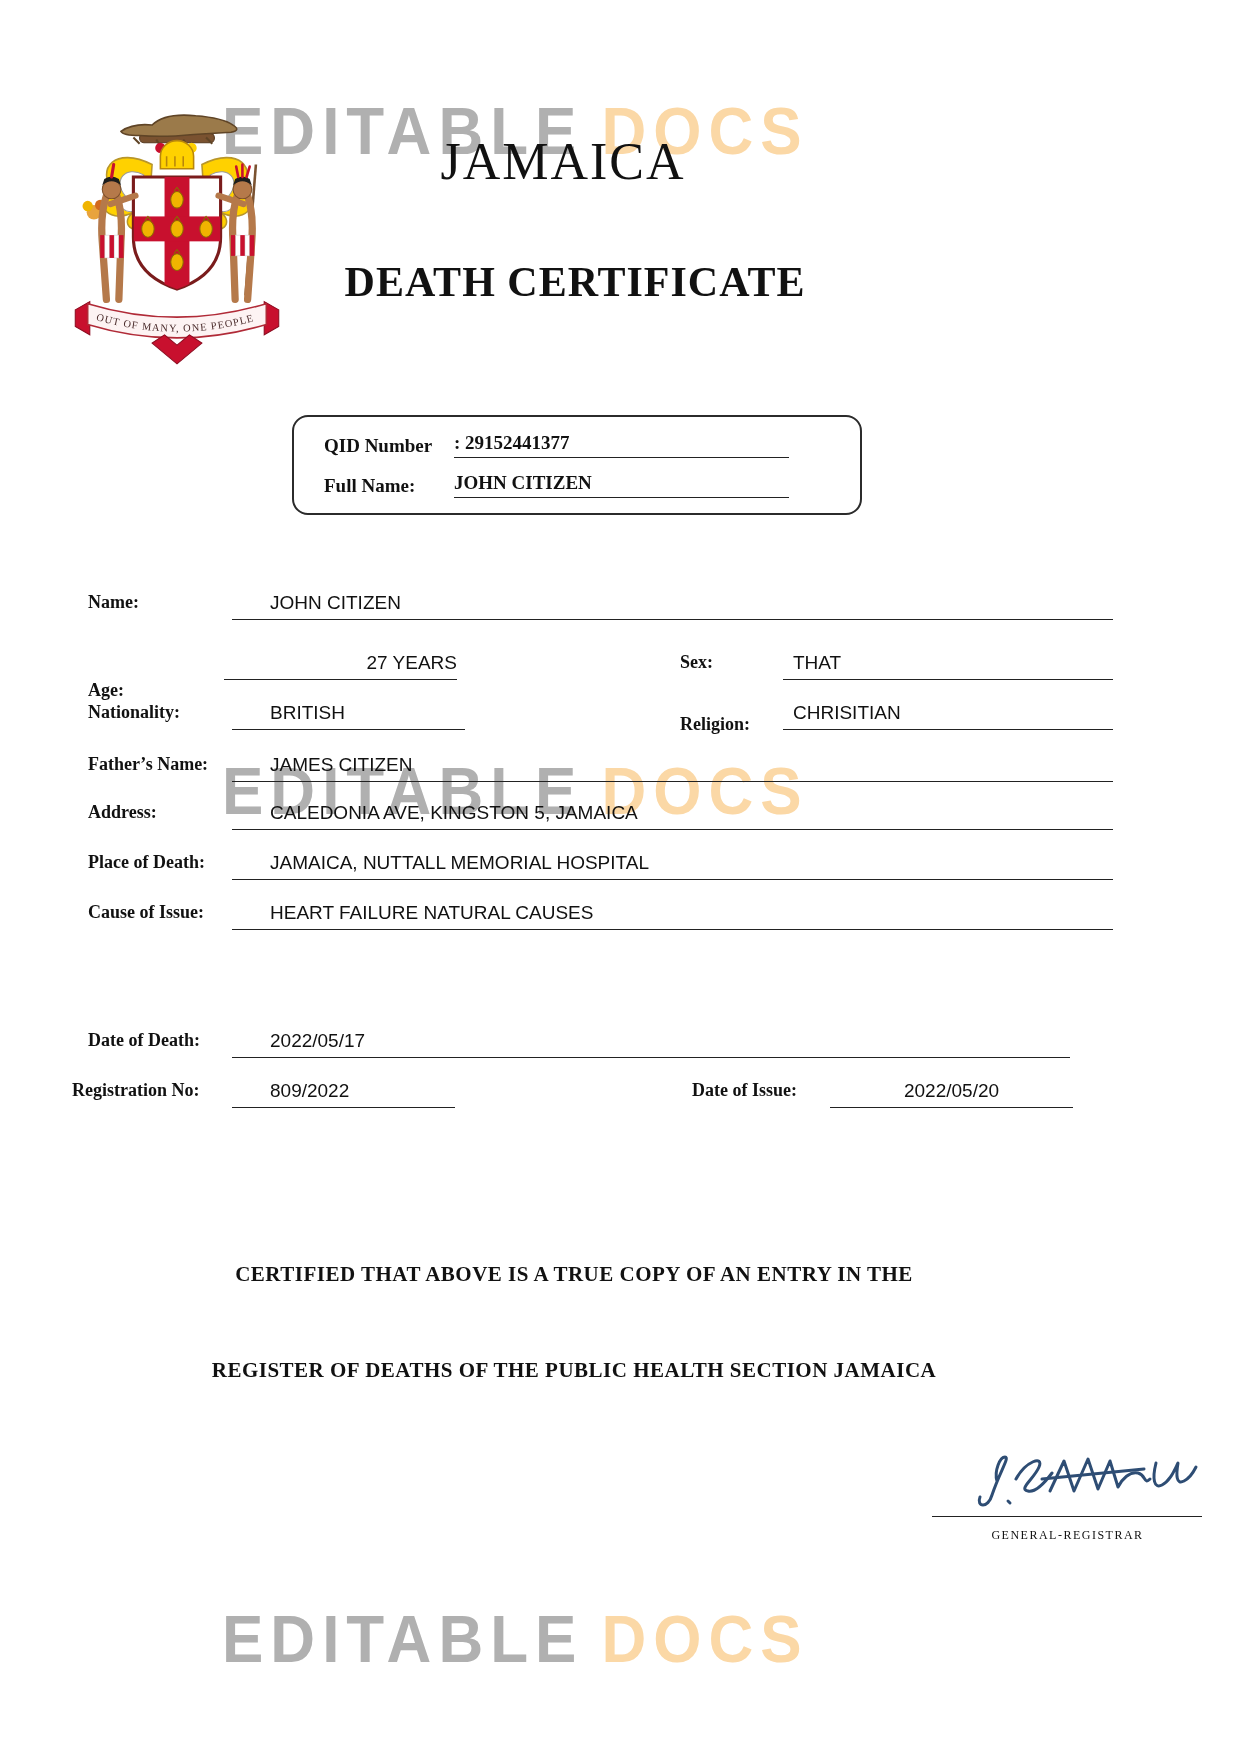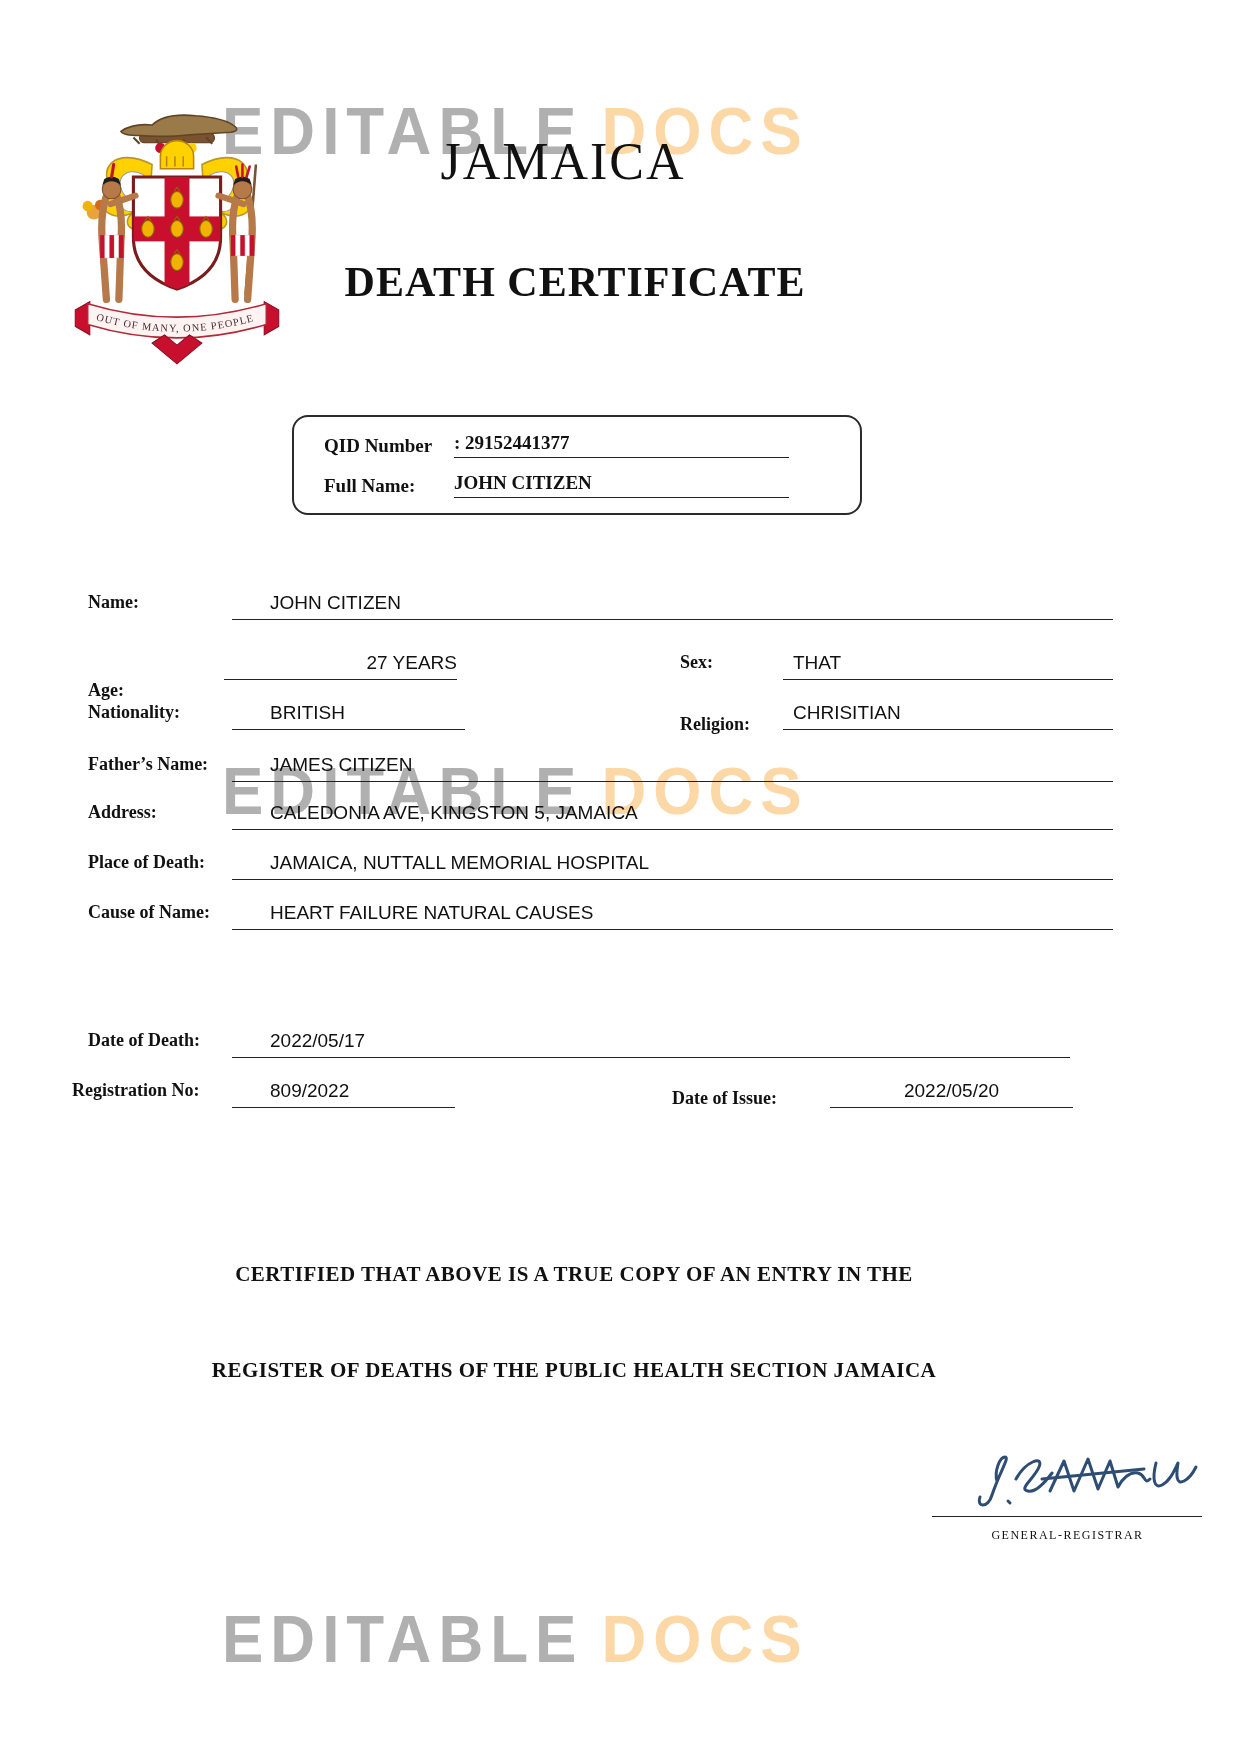--- a/index.html
+++ b/index.html
@@ -169,29 +169,29 @@
 
   <div class="flabel" style="left:88px;top:754px;">Father’s Name:</div>
   <div class="fval" style="left:232px;top:752px;width:881px;padding-left:38px;">JAMES CITIZEN</div>
 
   <div class="flabel" style="left:88px;top:802px;">Address:</div>
   <div class="fval" style="left:232px;top:800px;width:881px;padding-left:38px;">CALEDONIA AVE, KINGSTON 5, JAMAICA</div>
 
   <div class="flabel" style="left:88px;top:852px;">Place of Death:</div>
   <div class="fval" style="left:232px;top:850px;width:881px;padding-left:38px;">JAMAICA, NUTTALL MEMORIAL HOSPITAL</div>
 
-  <div class="flabel" style="left:88px;top:902px;">Cause of Name:</div>
+  <div class="flabel" style="left:88px;top:902px;">Cause of Issue:</div>
   <div class="fval" style="left:232px;top:900px;width:881px;padding-left:38px;">HEART FAILURE NATURAL CAUSES</div>
 
   <div class="flabel" style="left:88px;top:1030px;">Date of  Death:</div>
   <div class="fval" style="left:232px;top:1028px;width:838px;padding-left:38px;">2022/05/17</div>
 
   <div class="flabel" style="left:72px;top:1080px;">Registration No:</div>
   <div class="fval" style="left:232px;top:1078px;width:223px;padding-left:38px;">809/2022</div>
-  <div class="flabel" style="left:672px;top:1080px;margin-top:8px;">Date of Issue:</div>
+  <div class="flabel" style="left:692px;top:1080px;">Date of Issue:</div>
   <div class="fval" style="left:830px;top:1078px;width:243px;text-align:center;">2022/05/20</div>
 
   <div class="cert" style="top:1262px;">CERTIFIED THAT ABOVE IS A TRUE COPY OF AN ENTRY IN THE</div>
   <div class="cert" style="top:1358px;">REGISTER OF DEATHS OF THE PUBLIC HEALTH SECTION JAMAICA</div>
 
   <svg class="sigmark" width="230" height="72" viewBox="0 0 230 72">
     <g fill="none" stroke="#2e4d74" stroke-width="3" stroke-linecap="round" stroke-linejoin="round">
       <path d="M8,52 C4,62 16,64 20,50 C28,26 38,12 33,12 C28,12 22,26 25,36"></path>
       <path d="M36,56 l2,2"></path>
       <path d="M44,34 C54,16 72,10 67,22 C62,34 46,44 56,46 C64,48 74,36 80,28"></path>

